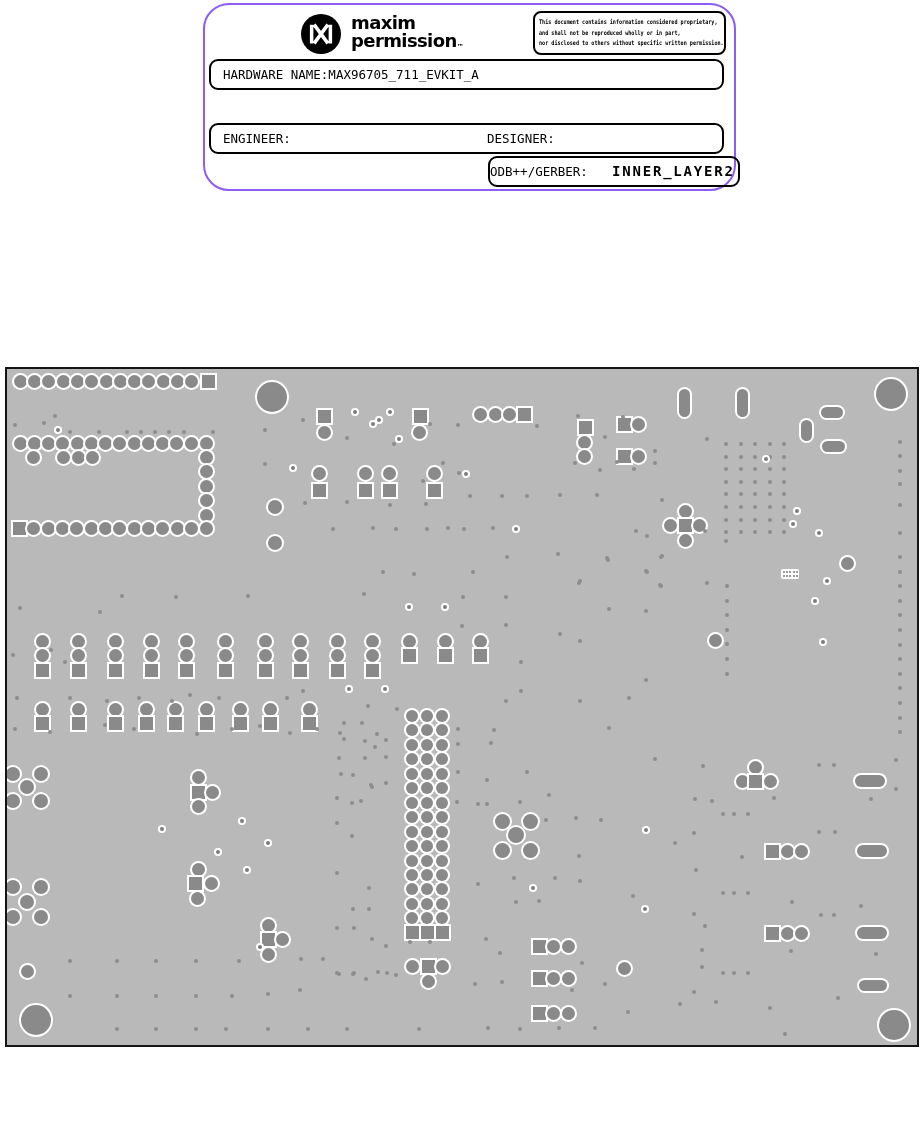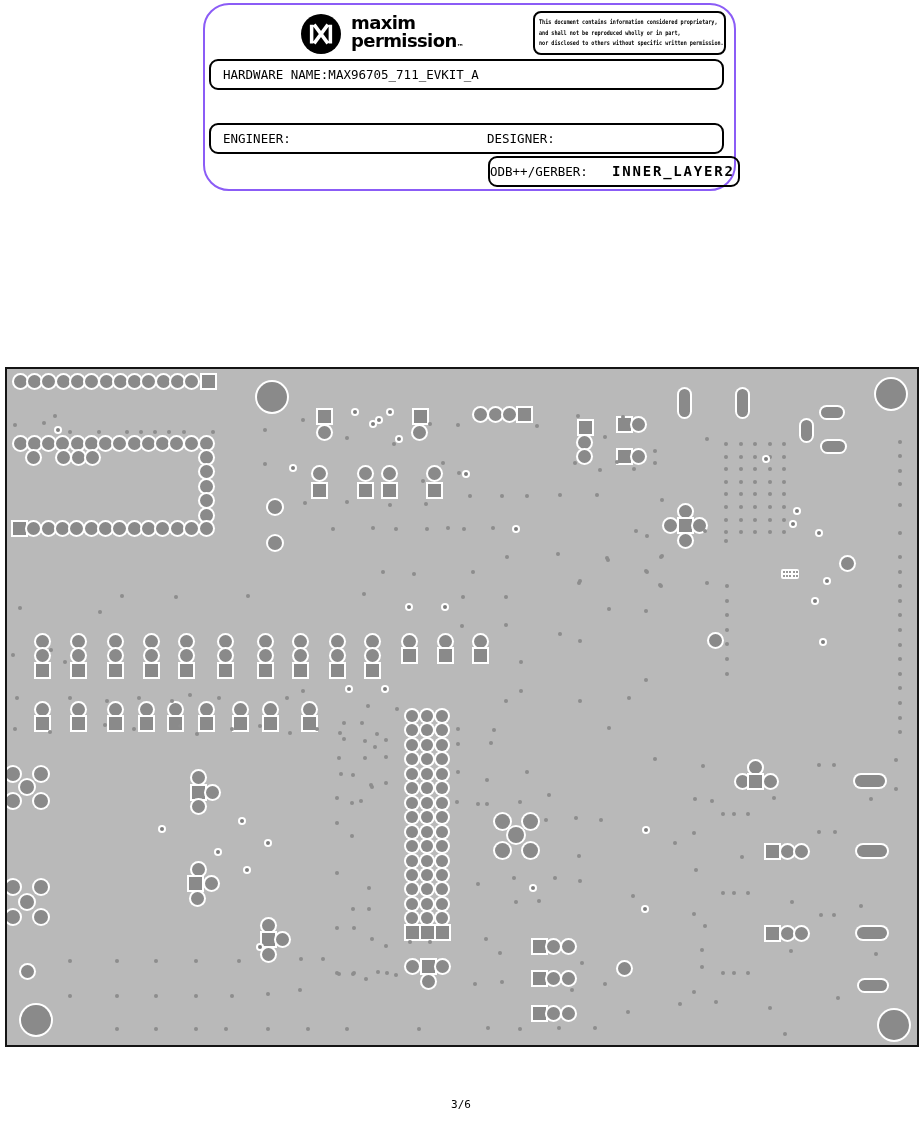--- a/index.html
+++ b/index.html
@@ -688,15 +688,14 @@
         <i style="left: 11.6px; top: 2px;"></i>
         <i style="left: 14.8px; top: 2px;"></i>
         <i style="left: 2px; top: 6px;"></i>
         <i style="left: 5.2px; top: 6px;"></i>
         <i style="left: 8.4px; top: 6px;"></i>
         <i style="left: 11.6px; top: 6px;"></i>
         <i style="left: 14.8px; top: 6px;"></i>
       </div>
     </div>
 
-  <div class="page-num">3/6</div>
 
 </div>
 
 </body></html>

